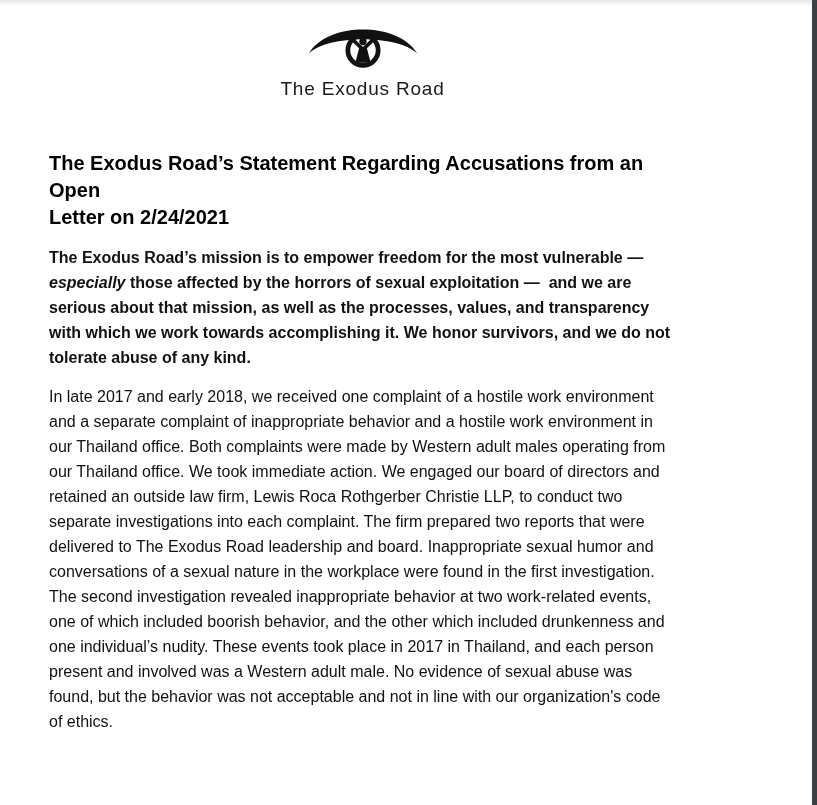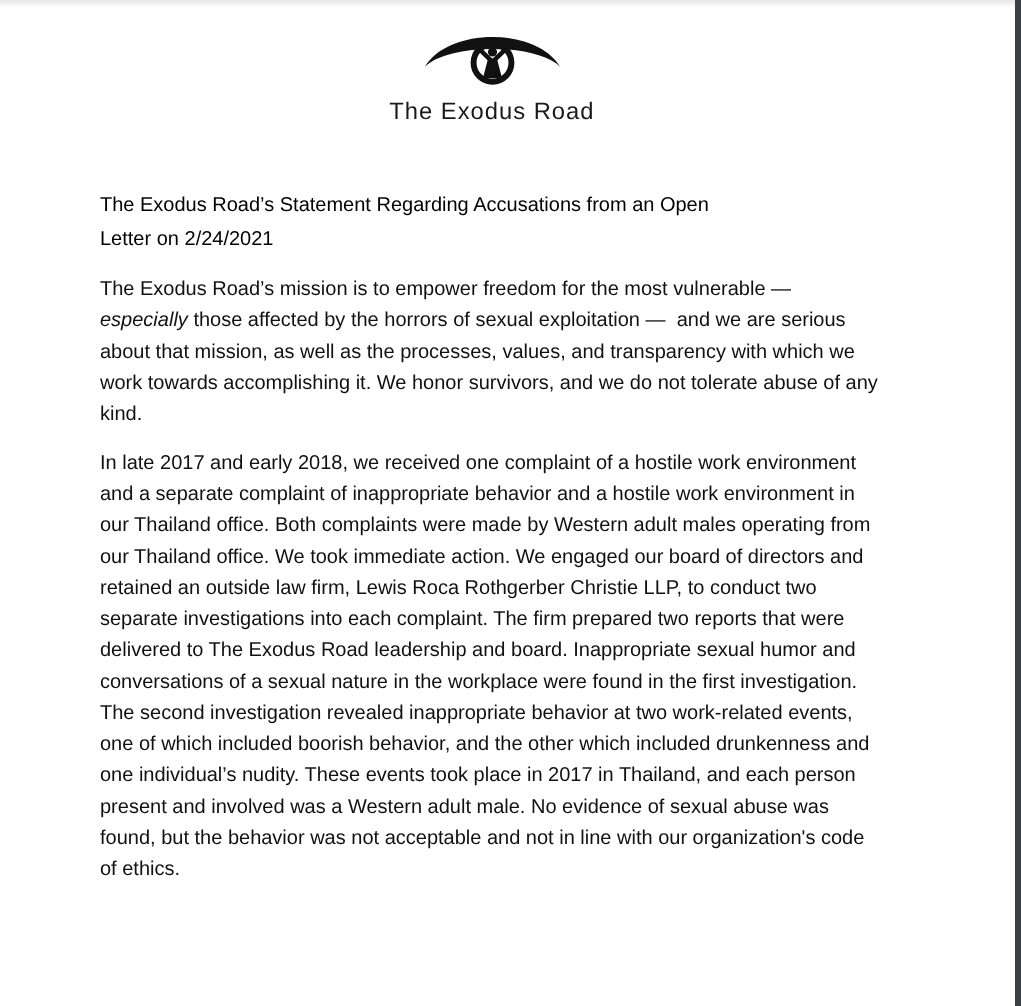--- a/index.html
+++ b/index.html
@@ -23,21 +23,21 @@
 
   .edge-strip {
     position: absolute;
     top: 0; right: 0;
     width: 5px;
     height: 100%;
     background: #3c4043;
   }
 
   .content {
-    margin-left: 80px;
+    margin-left: 49px;
     width: 627px;
     color: #111111;
     font-size: 16px;
     line-height: 25px;
   }
 
   .brand {
     padding-top: 20px;
     text-align: center;
   }
@@ -47,32 +47,32 @@
   .wordmark {
     margin-top: 0px;
     font-size: 19px;
     line-height: 22px;
     letter-spacing: 0.8px;
     color: #1a1a1a;
   }
 
   h1.title {
     margin: 50px 0 0 0;
-    font-size: 16px;
+    font-size: 20px;
     line-height: 27px;
-    font-weight: normal;
+    font-weight: bold;
     color: #000000;
   }
   h1.title .tline { display: block; }
 
   .meta { margin-top: 36px; }
   .meta .italic { font-style: italic; }
 
   p.body-para { margin: 14px 0 0 0; }
-  p.pre-space { white-space: pre-wrap; }
+  p.pre-space { white-space: pre-wrap; font-weight: bold; }
 </style>
 </head>
 <body>
 
 <div class="page">
   <div class="top-shade"></div>
   <div class="edge-strip"></div>
 
   <div class="content">
 

